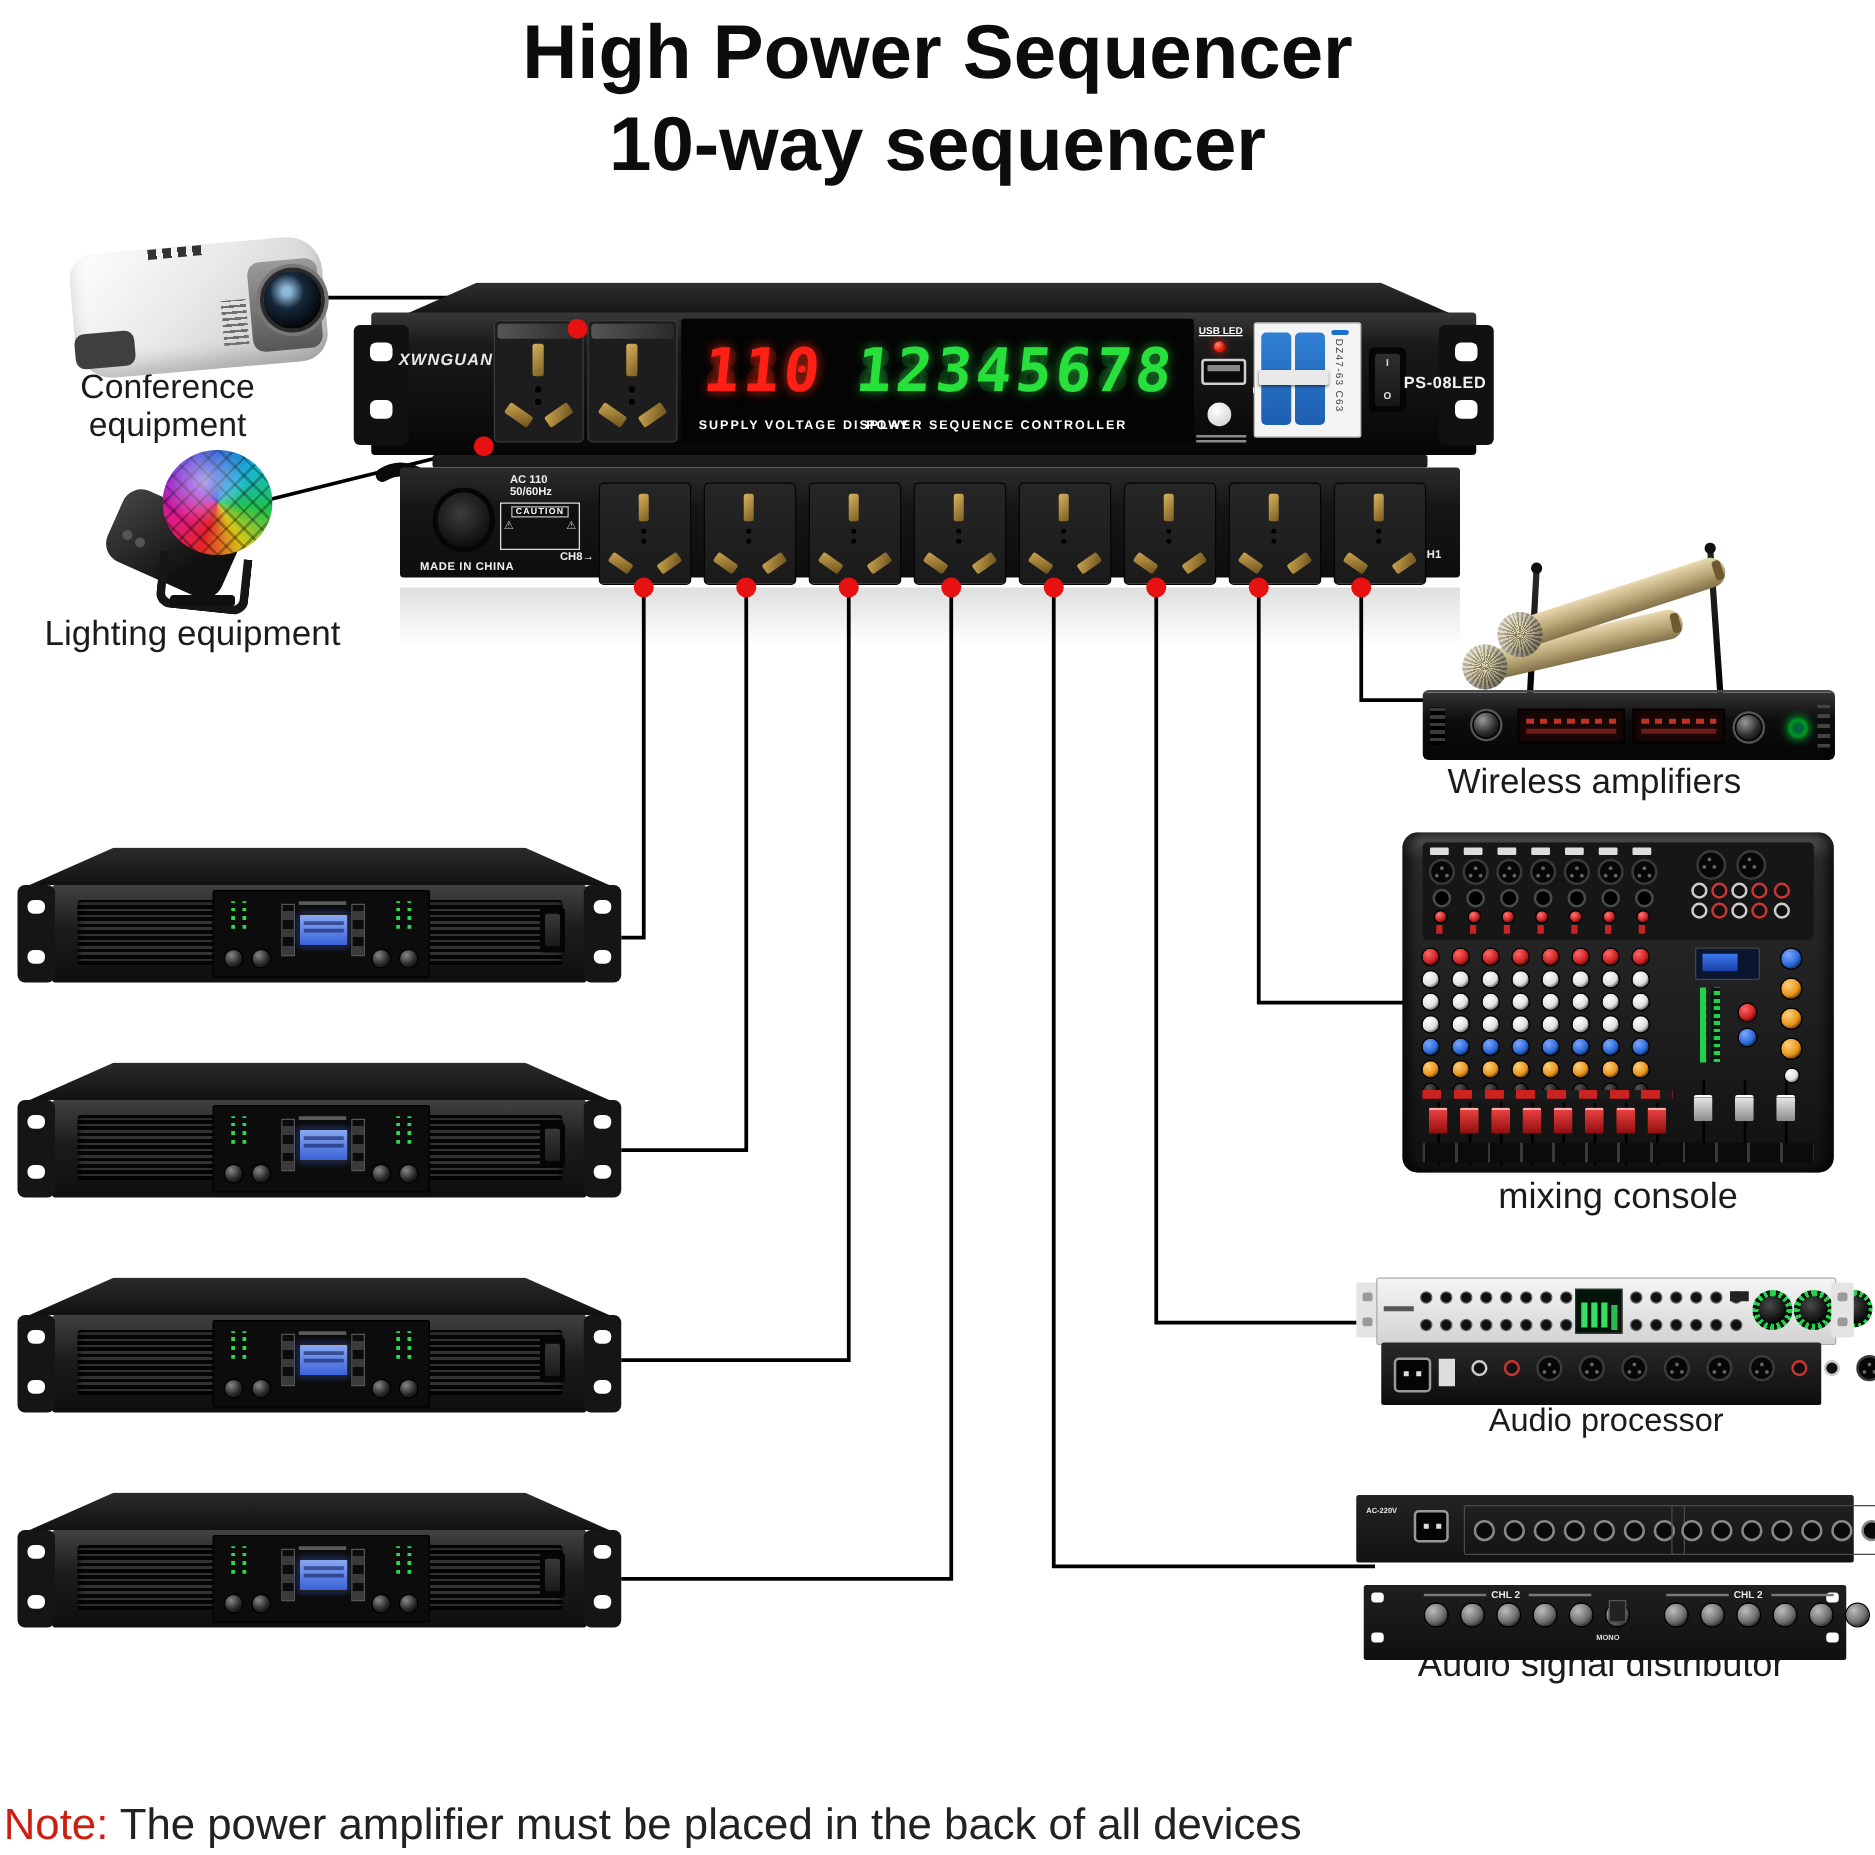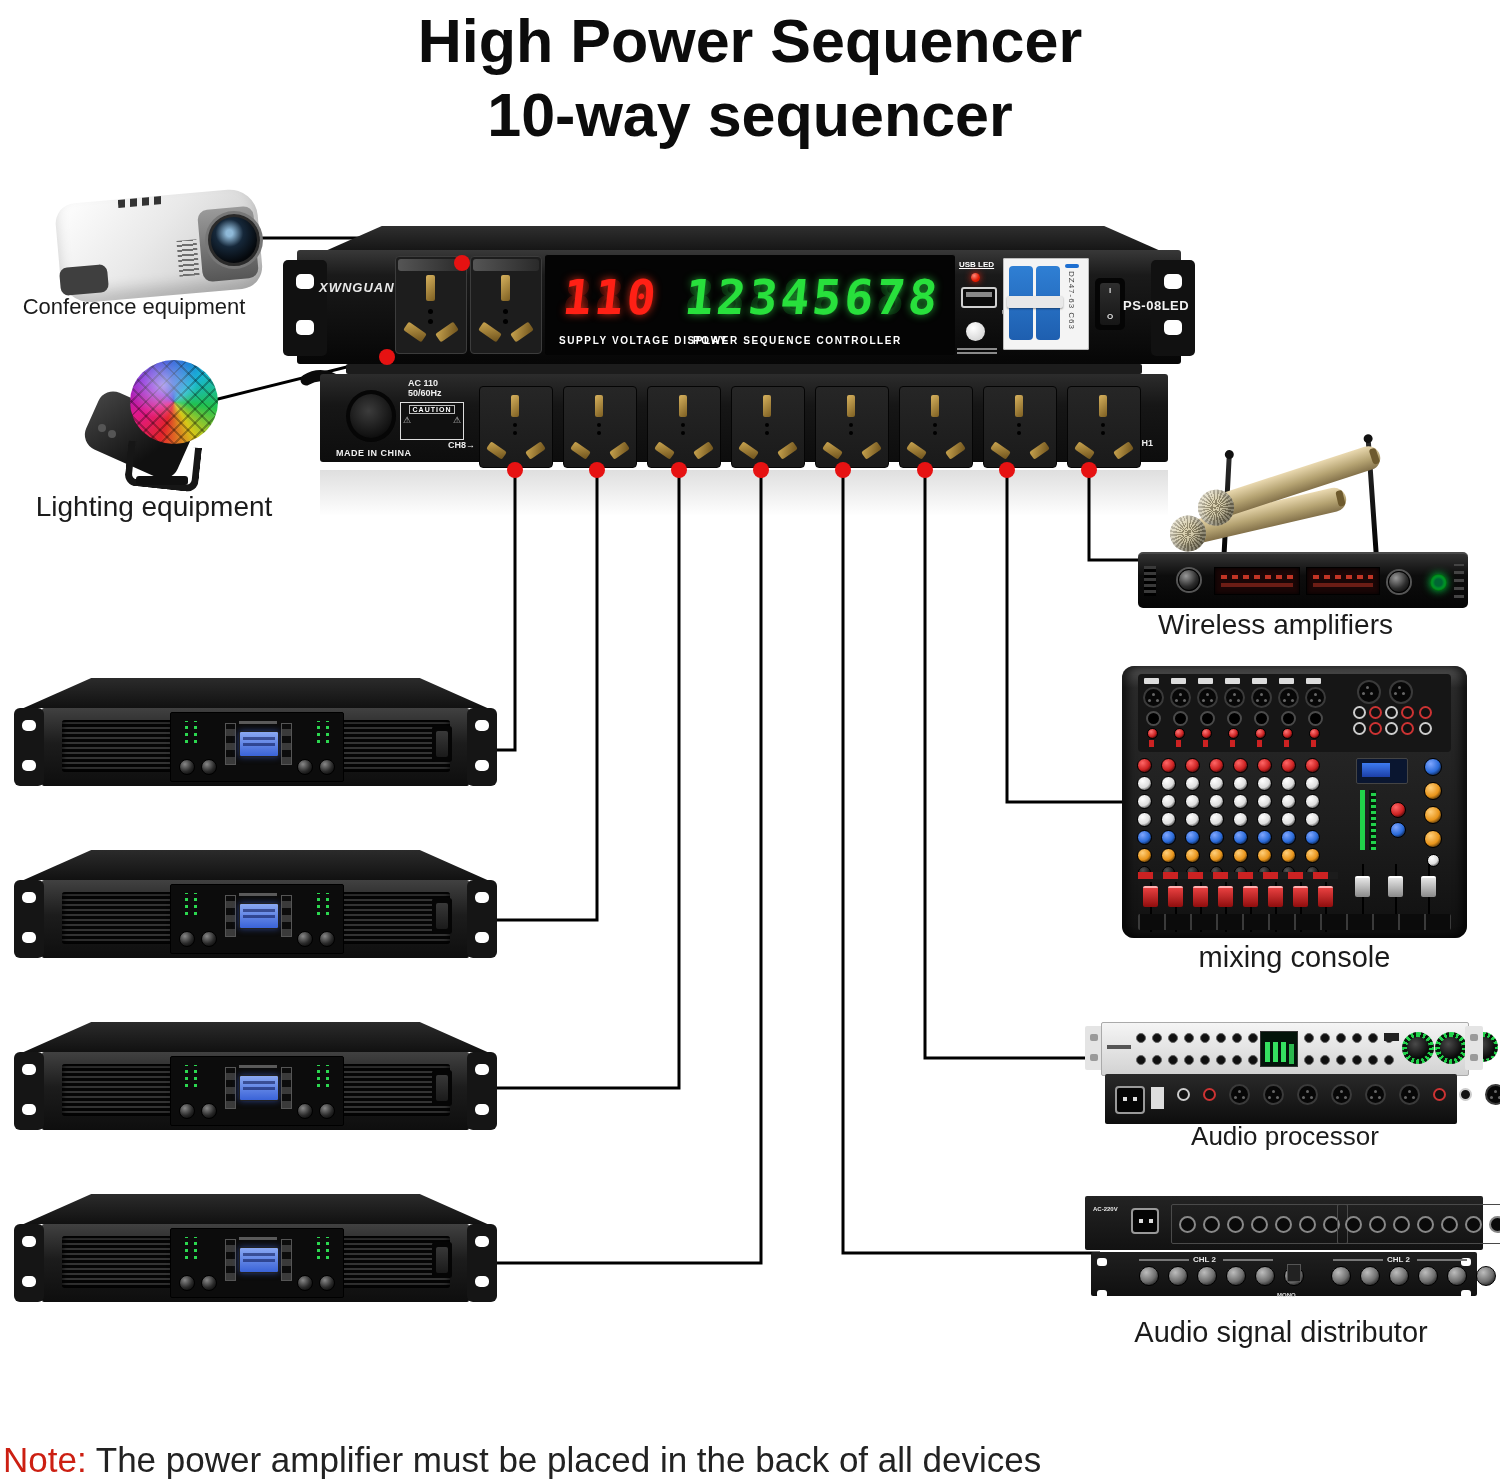--- a/index.html
+++ b/index.html
@@ -1,21 +1,21 @@
 <!DOCTYPE html>
 <html><head>
 <meta charset="utf-8">
 <style>
   html,body{margin:0;padding:0;background:#fff;}
   .stage{position:relative;width:1500px;height:1484px;background:#fff;overflow:hidden;
          font-family:"Liberation Sans",sans-serif;color:#1b1b1b;}
   .abs{position:absolute;}
   
   .title{left:0;right:0;top:4px;text-align:center;font-size:61px;font-weight:bold;color:#0c0c0c;line-height:1.22;letter-spacing:0;}
-  .dev-label{font-size:22px;color:#1b1b1b;text-align:center;}
+  .dev-label{font-size:27px;color:#1b1b1b;text-align:center;}
   .amp-note{left:52px;top:590px;width:400px;text-align:center;font-size:28px;line-height:1.28;color:#161616;}
   .note{left:3px;top:1440px;font-size:35px;color:#222;white-space:nowrap;}
   .note .red{color:#cc1f12;}
   
   .wires{left:0;top:0;z-index:1;}
   .devlayer{z-index:2;}
   .dots{left:0;top:0;z-index:5;}
   
   .ear{position:absolute;background:#111;border-radius:5px;}
   .hole{position:absolute;width:18px;height:15px;background:#fff;border-radius:5px;}
@@ -206,21 +206,21 @@
   .xrow .rca{position:relative;flex:none;}
   
   .dist{left:1085px;top:1196px;width:398px;height:116px;z-index:2;}
   .dt-top{position:absolute;left:0;top:0;width:398px;height:54px;background:linear-gradient(180deg,#232323,#121212);border-radius:2px;}
   .dt-top .inlet{left:46px;top:12px;width:24px;height:22px;}
   .dt-info{position:absolute;left:8px;top:10px;width:34px;color:#e8e8e8;font-size:6px;font-weight:bold;}
   .dt-info .ln{height:2px;background:#9a9a9a;margin-top:2px;}
   .jbox{position:absolute;top:8px;height:38px;border:1px solid #4a4a4a;border-radius:2px;display:flex;align-items:center;gap:7px;padding:0 7px;}
   .jbox.g1{left:86px;} .jbox.g2{left:252px;}
   .jbox .j{width:13px;height:13px;border-radius:50%;background:#0a0a0a;border:2px solid #888;flex:none;}
-  .dt-bot{position:absolute;left:6px;top:56px;width:386px;height:44px;background:linear-gradient(180deg,#1f1f1f,#101010);border-radius:2px;}
+  .dt-bot{position:absolute;left:6px;top:72px;width:386px;height:60px;background:linear-gradient(180deg,#1f1f1f,#101010);border-radius:2px;}
   .dt-bot .chl{position:absolute;top:3px;color:#e8e8e8;font-size:8px;font-weight:bold;}
   .dt-bot .chl.c2{left:102px;} .dt-bot .chl.c1{left:296px;}
   .dt-bot .brk{position:absolute;top:7px;height:2px;background:#777;}
   .dt-bot .brk.b2{left:48px;width:50px;} .dt-bot .brk.b2r{left:132px;width:50px;}
   .dt-bot .brk.b1{left:242px;width:50px;} .dt-bot .brk.b1r{left:326px;width:50px;}
   .krow{position:absolute;top:14px;display:flex;gap:9px;}
   .krow.k2{left:48px;} .krow.k1{left:240px;}
   .krow .kb{width:18px;height:18px;--c:#6e6e6e;--hi:#bdbdbd;flex:none;}
   .dt-mono{position:absolute;left:196px;top:12px;width:12px;height:16px;background:#222;border:1px solid #555;}
   .dt-monot{position:absolute;left:186px;top:40px;color:#ddd;font-size:6px;font-weight:bold;}

